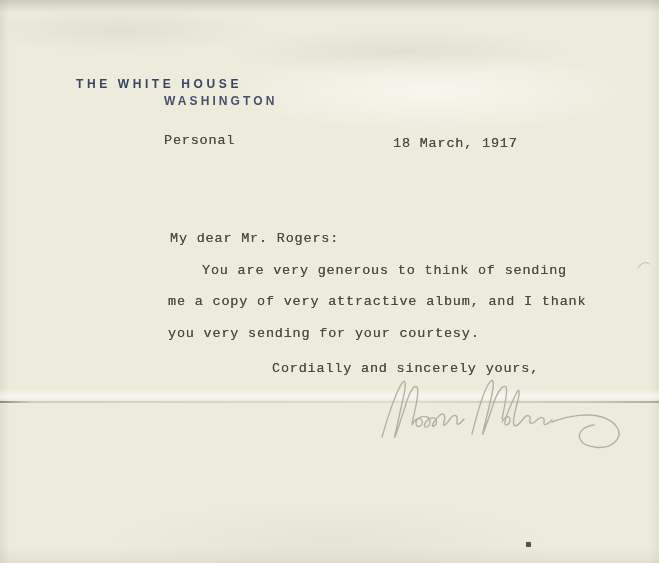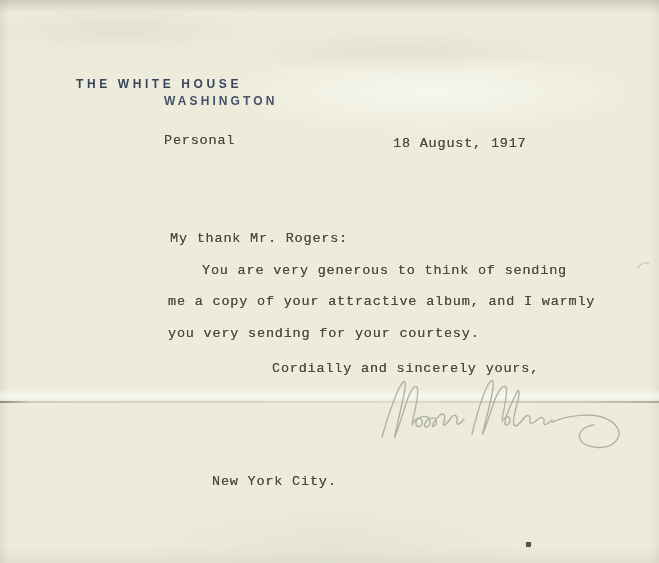--- a/index.html
+++ b/index.html
@@ -50,25 +50,25 @@
 </style>
 </head>
 <body>
 
 <div class="paper">
 
   <div class="abs letterhead lh1">THE WHITE HOUSE</div>
   <div class="abs letterhead lh2">WASHINGTON</div>
 
   <div class="abs typed personal">Personal</div>
-  <div class="abs typed dateline">18 August, 1917</div>
+  <div class="abs typed dateline">18 March, 1917</div>
 
-  <div class="abs typed salutation">My thank Mr. Rogers:</div>
+  <div class="abs typed salutation">My dear Mr. Rogers:</div>
   <div class="abs typed bline0">You are very generous to think of sending</div>
-  <div class="abs typed bline1">me a copy of your attractive album, and I warmly</div>
+  <div class="abs typed bline1">me a copy of very attractive album, and I thank</div>
   <div class="abs typed bline2">you very sending for your courtesy.</div>
   <div class="abs typed closing">Cordially and sincerely yours,</div>
 
   <div class="abs crease-glow"></div>
   <div class="abs crease-line"></div>
 
   <svg class="abs signature-svg" viewBox="0 0 286 82" aria-label="Woodrow Wilson">
     <g fill="none" stroke="#a6a995" stroke-width="1.4" stroke-linecap="round" stroke-linejoin="round" opacity="0.85">
 
       <path d="M 8,60 C 14,38 24,10 29,5 C 32,2 32,10 29,22 L 21,58 C 19,66 24,52 31,30 C 35,16 40,7 43,10 C 45,13 42,30 38,46"></path>
@@ -80,17 +80,16 @@
       <path d="M 128,45 C 131,39 136,38 136,43 C 136,48 130,50 131,45 C 132,38 140,21 143,15 C 145,11 146,15 144,23 C 141,34 138,45 140,48 C 142,51 147,45 150,41 C 153,37 157,38 156,43 C 155,48 159,47 163,43 C 167,39 171,40 170,45 C 169,50 174,47 178,43"></path>
 
       <path d="M 178,45 C 196,38 216,36 228,40 C 243,45 250,56 241,65 C 232,74 210,71 206,62 C 203,55 211,49 220,48"></path>
     </g>
   </svg>
 
   <svg class="abs edge-mark-svg" viewBox="0 0 16 14">
     <path d="M 2,10 Q 7,2 13,6" fill="none" stroke="#bdbfae" stroke-width="1.2" stroke-linecap="round" opacity="0.8"></path>
   </svg>
 
-  <div class="abs typed addr2">New York City.</div>
 
   <div class="abs ink-dot"></div>
 
 </div>
 
 </body></html>

